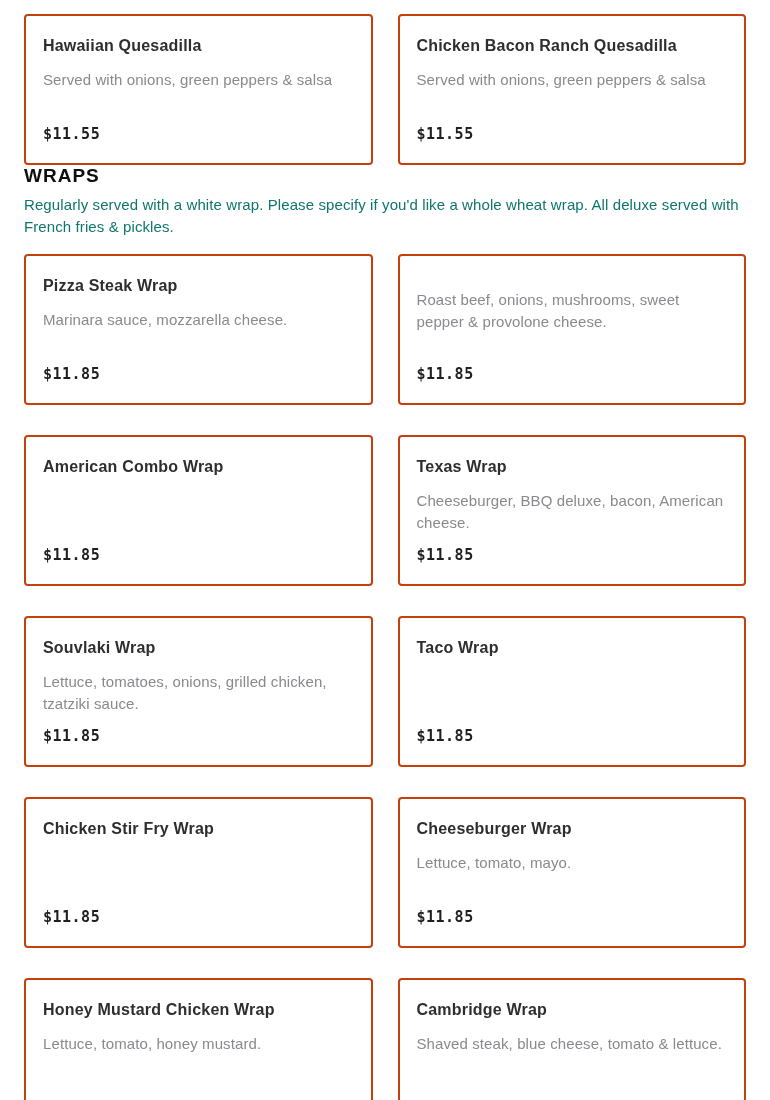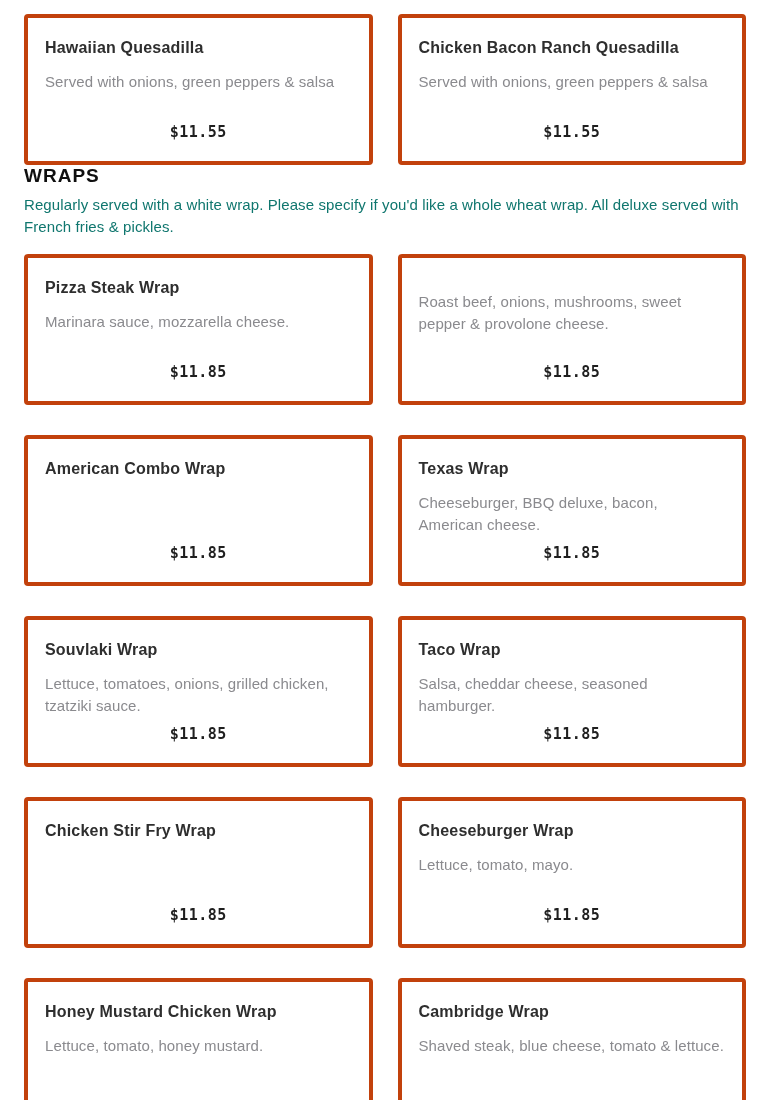--- a/index.html
+++ b/index.html
@@ -14,21 +14,21 @@
     padding: 14px 24px 0 24px;
   }
   .card-grid {
     display: grid;
     grid-template-columns: 1fr 1fr;
     column-gap: 25px;
     row-gap: 30px;
   }
   .card {
     height: 151px;
-    border: 4px solid #c2410c;
+    border: 2px solid #c2410c;
     border-radius: 4px;
     background: #ffffff;
     padding: 20px 17px 20px 17px;
     display: flex;
     flex-direction: column;
     cursor: pointer;
   }
   .card-title {
     font-size: 16px;
     font-weight: 700;
@@ -43,21 +43,20 @@
     line-height: 22px;
     letter-spacing: 0.1px;
   }
   .card-price {
     margin-top: auto;
     font-family: "DejaVu Sans Mono", monospace;
     font-size: 15px;
     font-weight: 700;
     color: #1f1f1f;
     letter-spacing: 0.5px;
-    text-align: center;
   }
   .section-header {
   }
   .section-heading {
     font-size: 19px;
     font-weight: 800;
     color: #0f0f0f;
     letter-spacing: 1px;
     line-height: 22px;
   }
@@ -121,21 +120,20 @@
     </div>
 
     <div class="card">
       <div class="card-title">Souvlaki Wrap</div>
       <div class="card-desc">Lettuce, tomatoes, onions, grilled chicken, tzatziki sauce.</div>
       <div class="card-price">$11.85</div>
     </div>
 
     <div class="card">
       <div class="card-title">Taco Wrap</div>
-      <div class="card-desc">Salsa, cheddar cheese, seasoned hamburger.</div>
       <div class="card-price">$11.85</div>
     </div>
 
     <div class="card">
       <div class="card-title">Chicken Stir Fry Wrap</div>
       <div class="card-desc"></div>
       <div class="card-price">$11.85</div>
     </div>
 
     <div class="card">

